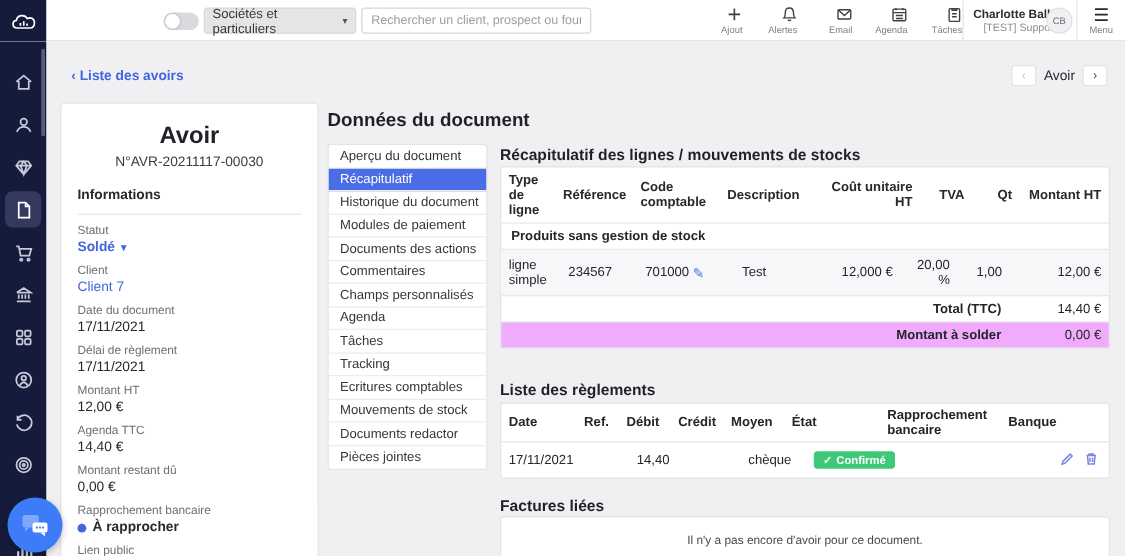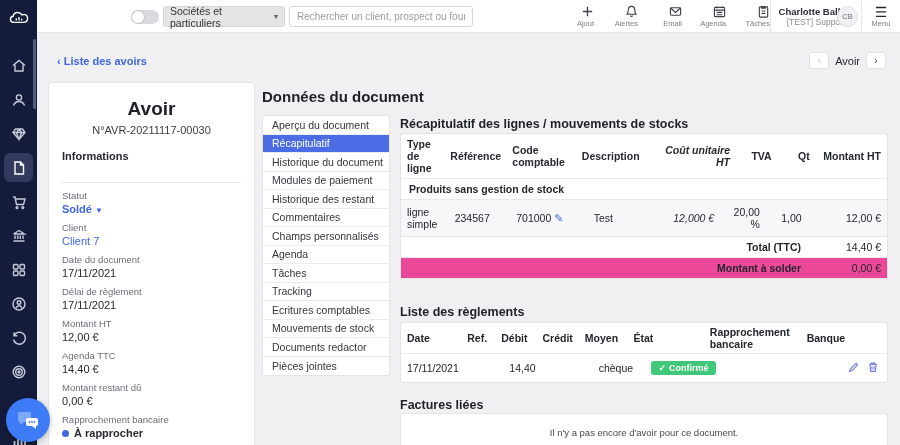--- a/index.html
+++ b/index.html
@@ -42,21 +42,21 @@
   .breadcrumb { position:absolute; left:57px; top:55px; font-size:11px; font-weight:bold; color:#4066e0; cursor:pointer; }
   .pager { position:absolute; right:14px; top:52px; display:flex; align-items:center; gap:6px; }
   .pager .pbtn { width:20px; height:17px; background:#fff; border:1px solid #e2e2e6; border-radius:3px; display:flex; align-items:center; justify-content:center; font-size:10px; color:#45484e; cursor:pointer; }
   .pager .pbtn.disabled { color:#c3c5ca; }
   .pager .plabel { font-size:11px; color:#26292f; }
 
   
   .doc-card { position:absolute; left:48px; top:82px; width:207px; height:380px; background:#fff; border:1px solid #e4e4e7; border-radius:4px; padding:13px 13px 0 13px; overflow:hidden; }
   .doc-card h1 { font-size:19px; font-weight:bold; text-align:center; color:#1e2126; margin-top:2px; }
   .doc-num { font-size:11px; text-align:center; color:#3a3d43; margin-top:4px; }
-  .info-title { font-size:11px; font-weight:bold; color:#26292f; margin-top:14px; padding-bottom:20px; border-bottom:1px solid #e8e8ea; }
+  .info-title { font-size:11px; font-weight:bold; color:#26292f; margin-top:14px; padding-bottom:9px; border-bottom:1px solid #e8e8ea; }
   .field { margin-top:7px; }
   .field .flabel { font-size:9.5px; color:#6b6e76; }
   .field .fvalue { font-size:11px; color:#26292f; margin-top:2px; }
   .field .fvalue.link { color:#4066e0; cursor:pointer; }
   .field .fvalue.status { color:#4066e0; font-weight:bold; cursor:pointer; }
   .field .caret { font-size:8px; color:#4066e0; }
   .field .fvalue.wrap { word-break:break-all; line-height:1.25; }
   .dotline { display:flex; align-items:center; gap:5px; font-size:11px; font-weight:bold; color:#26292f; margin-top:2px; }
   .dot { width:7px; height:7px; border-radius:50%; background:#4066e0; }
 
@@ -69,28 +69,28 @@
 
   
   .sec-title { position:absolute; font-size:12.5px; font-weight:bold; color:#1e2126; }
   .recap-table { position:absolute; left:400px; top:133px; width:488px; background:#fff; border:1px solid #e4e4e7; border-radius:3px; font-size:10.5px; }
   .r-row { display:flex; border-bottom:1px solid #e8e8ea; align-items:center; }
   .r-row:last-child { border-bottom:none; }
   .r-head { font-weight:bold; color:#26292f; min-height:44px; align-items:center; }
   .r-cell { padding:4px 6px; }
   .c-type { width:48px; } .c-ref { width:62px; } .c-code { width:78px; display:flex; align-items:center; gap:3px; }
   .c-desc { flex:1; }
-  .c-unit { width:102px; text-align:right;font-style:italic; } .c-tva { width:46px; text-align:right; }
+  .c-unit { width:102px; text-align:right; } .c-tva { width:46px; text-align:right; }
   .c-qt { width:42px; text-align:right; } .c-amt { width:80px; text-align:right; }
   .group-row { font-weight:bold; padding:4px 8px; border-bottom:1px solid #e8e8ea; }
   .data-row { background:#f7f7f9; min-height:37px; }
   .total-row { justify-content:flex-end; }
   .total-row .tlabel { font-weight:bold; padding:4px 6px; }
   .total-row .tvalue { width:80px; text-align:right; padding:4px 6px; }
-  .shade { background:#ec4899; }
+  .shade { background:#f0abfc; }
   .pencil { color:#4a6de5; font-size:11px; cursor:pointer; }
 
   .reg-table { position:absolute; left:400px; top:322px; width:488px; background:#fff; border:1px solid #e4e4e7; border-radius:3px; font-size:10.5px; }
   .g-row { display:flex; align-items:center; border-bottom:1px solid #e8e8ea; min-height:22px; }
   .g-row:last-child { border-bottom:none; }
   .g-cell { padding:3px 6px; }
   .gc-date { width:78px; } .gc-ref { width:42px; } .gc-debit { width:52px; } .gc-credit { width:52px; }
   .gc-moyen { width:62px; } .gc-etat { width:100px; } .gc-rb { width:128px; } .gc-banque { flex:1; }
   .gc-actions { width:46px; display:flex; gap:7px; justify-content:flex-end; padding-right:8px; }
   .g-head { font-weight:bold; }
@@ -321,21 +321,21 @@
 
   </div>
 
   <div class="content-head">Données du document</div>
 
   <div class="doc-nav">
     <div class="nav-item">Aperçu du document</div>
     <div class="nav-item selected">Récapitulatif</div>
     <div class="nav-item">Historique du document</div>
     <div class="nav-item">Modules de paiement</div>
-    <div class="nav-item">Historique des restant</div>
+    <div class="nav-item">Documents des actions</div>
     <div class="nav-item">Commentaires</div>
     <div class="nav-item">Champs personnalisés</div>
     <div class="nav-item">Agenda</div>
     <div class="nav-item">Tâches</div>
     <div class="nav-item">Tracking</div>
     <div class="nav-item">Ecritures comptables</div>
     <div class="nav-item">Mouvements de stock</div>
     <div class="nav-item">Documents redactor</div>
     <div class="nav-item">Pièces jointes</div>
   </div>

